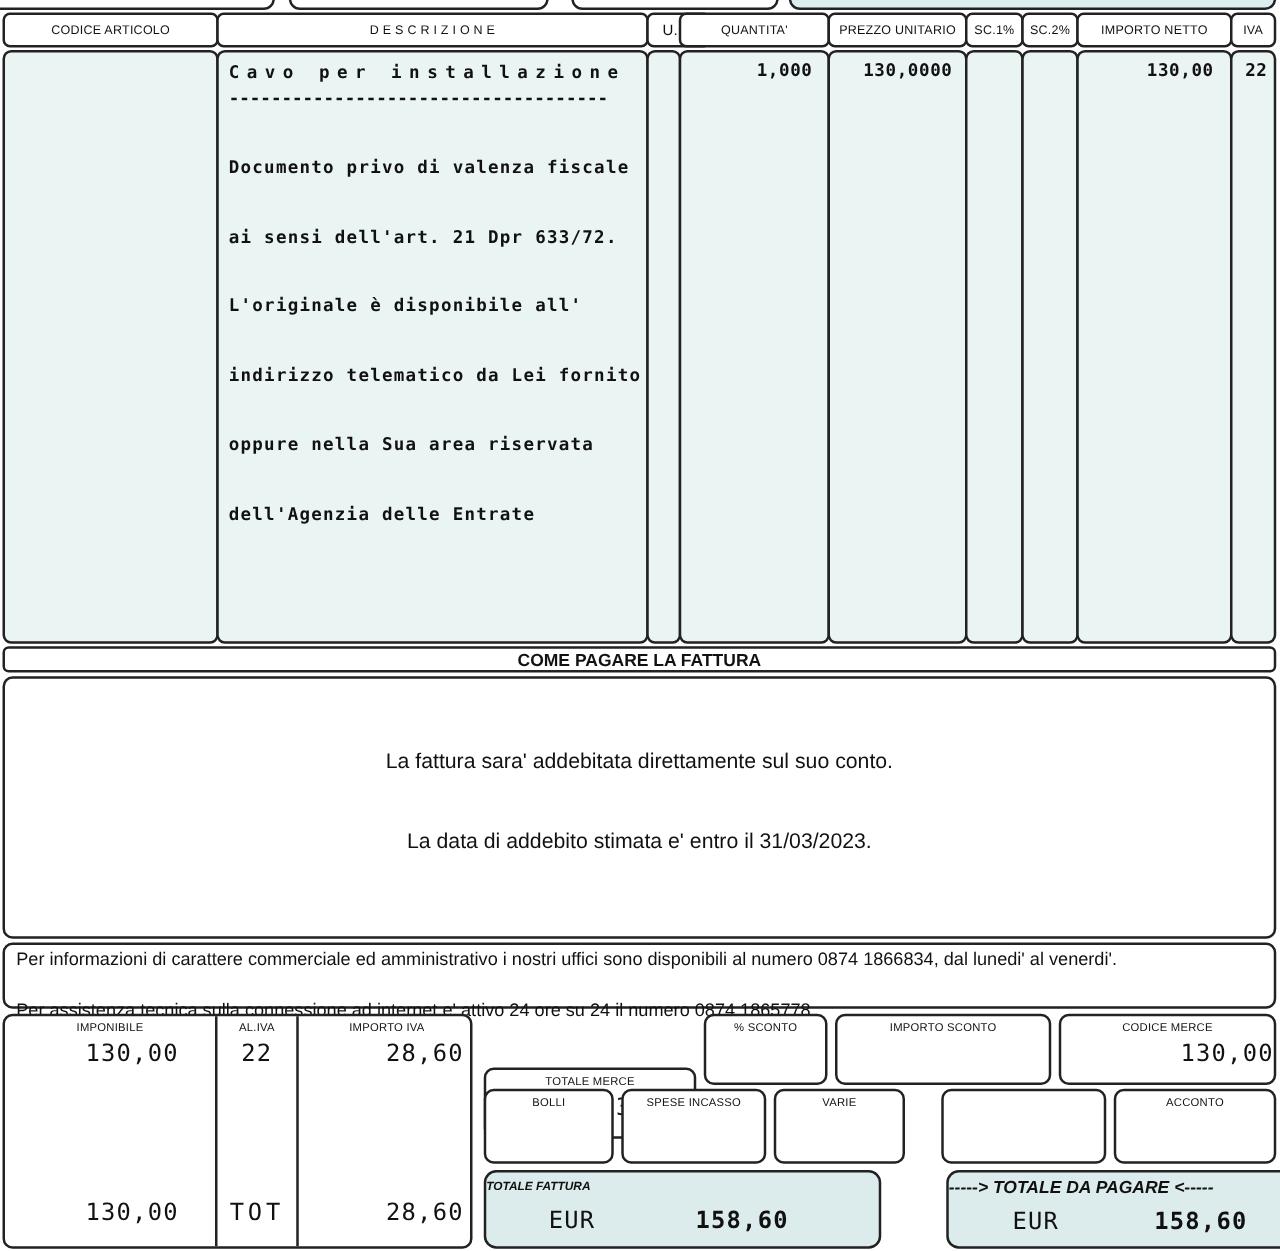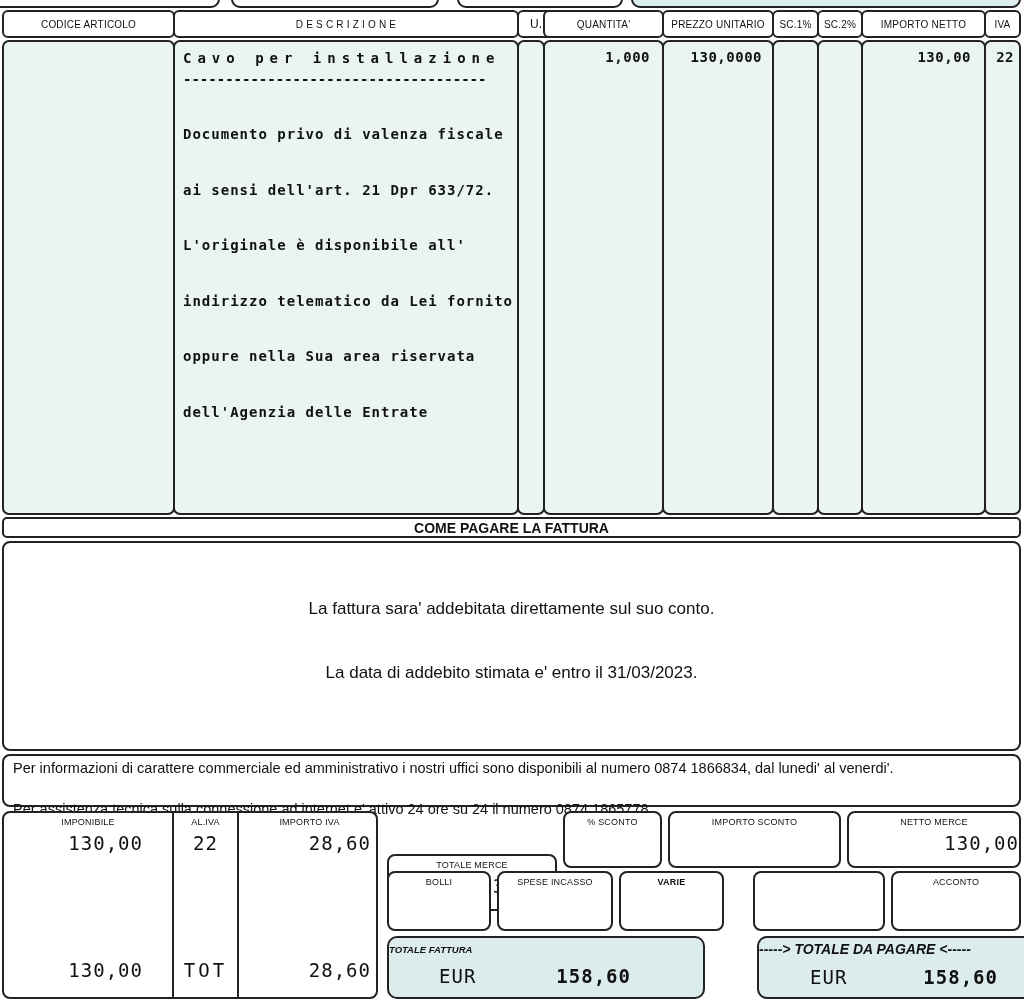--- a/index.html
+++ b/index.html
@@ -118,31 +118,31 @@
     <div class="sumlabel">TOTALE MERCE</div>
     <div class="sumval mono" style="width:154px;">130,00</div>
   </div>
   <div class="bx" style="left:563px;top:811px;width:99px;height:57px;border-radius:8px;">
     <div class="sumlabel">% SCONTO</div>
   </div>
   <div class="bx" style="left:668px;top:811px;width:173px;height:57px;border-radius:8px;">
     <div class="sumlabel">IMPORTO SCONTO</div>
   </div>
   <div class="bx" style="left:847px;top:811px;width:174px;height:57px;border-radius:8px;">
-    <div class="sumlabel">NETTO MERCE</div>
+    <div class="sumlabel">CODICE MERCE</div>
     <div class="sumval mono" style="width:161px;">130,00</div>
   </div>
 
   <div class="bx" style="left:387px;top:871px;width:104px;height:60px;border-radius:8px;">
     <div class="sumlabel">BOLLI</div>
   </div>
   <div class="bx" style="left:497px;top:871px;width:116px;height:60px;border-radius:8px;">
     <div class="sumlabel">SPESE INCASSO</div>
   </div>
-  <div class="bx" style="left:619px;top:871px;width:105px;height:60px;border-radius:8px;font-weight:bold;">
+  <div class="bx" style="left:619px;top:871px;width:105px;height:60px;border-radius:8px;">
     <div class="sumlabel">VARIE</div>
   </div>
   <div class="bx" style="left:753px;top:871px;width:132px;height:60px;border-radius:8px;"></div>
   <div class="bx" style="left:891px;top:871px;width:130px;height:60px;border-radius:8px;">
     <div class="sumlabel">ACCONTO</div>
   </div>
 
   <div class="bx totbox" style="left:387px;top:936px;width:318px;height:63px;">
     <div class="totlabel" style="top:6px;font-size:9.5px;">TOTALE FATTURA</div>
     <div class="eur mono" style="left:50px;top:27px;">EUR</div>

